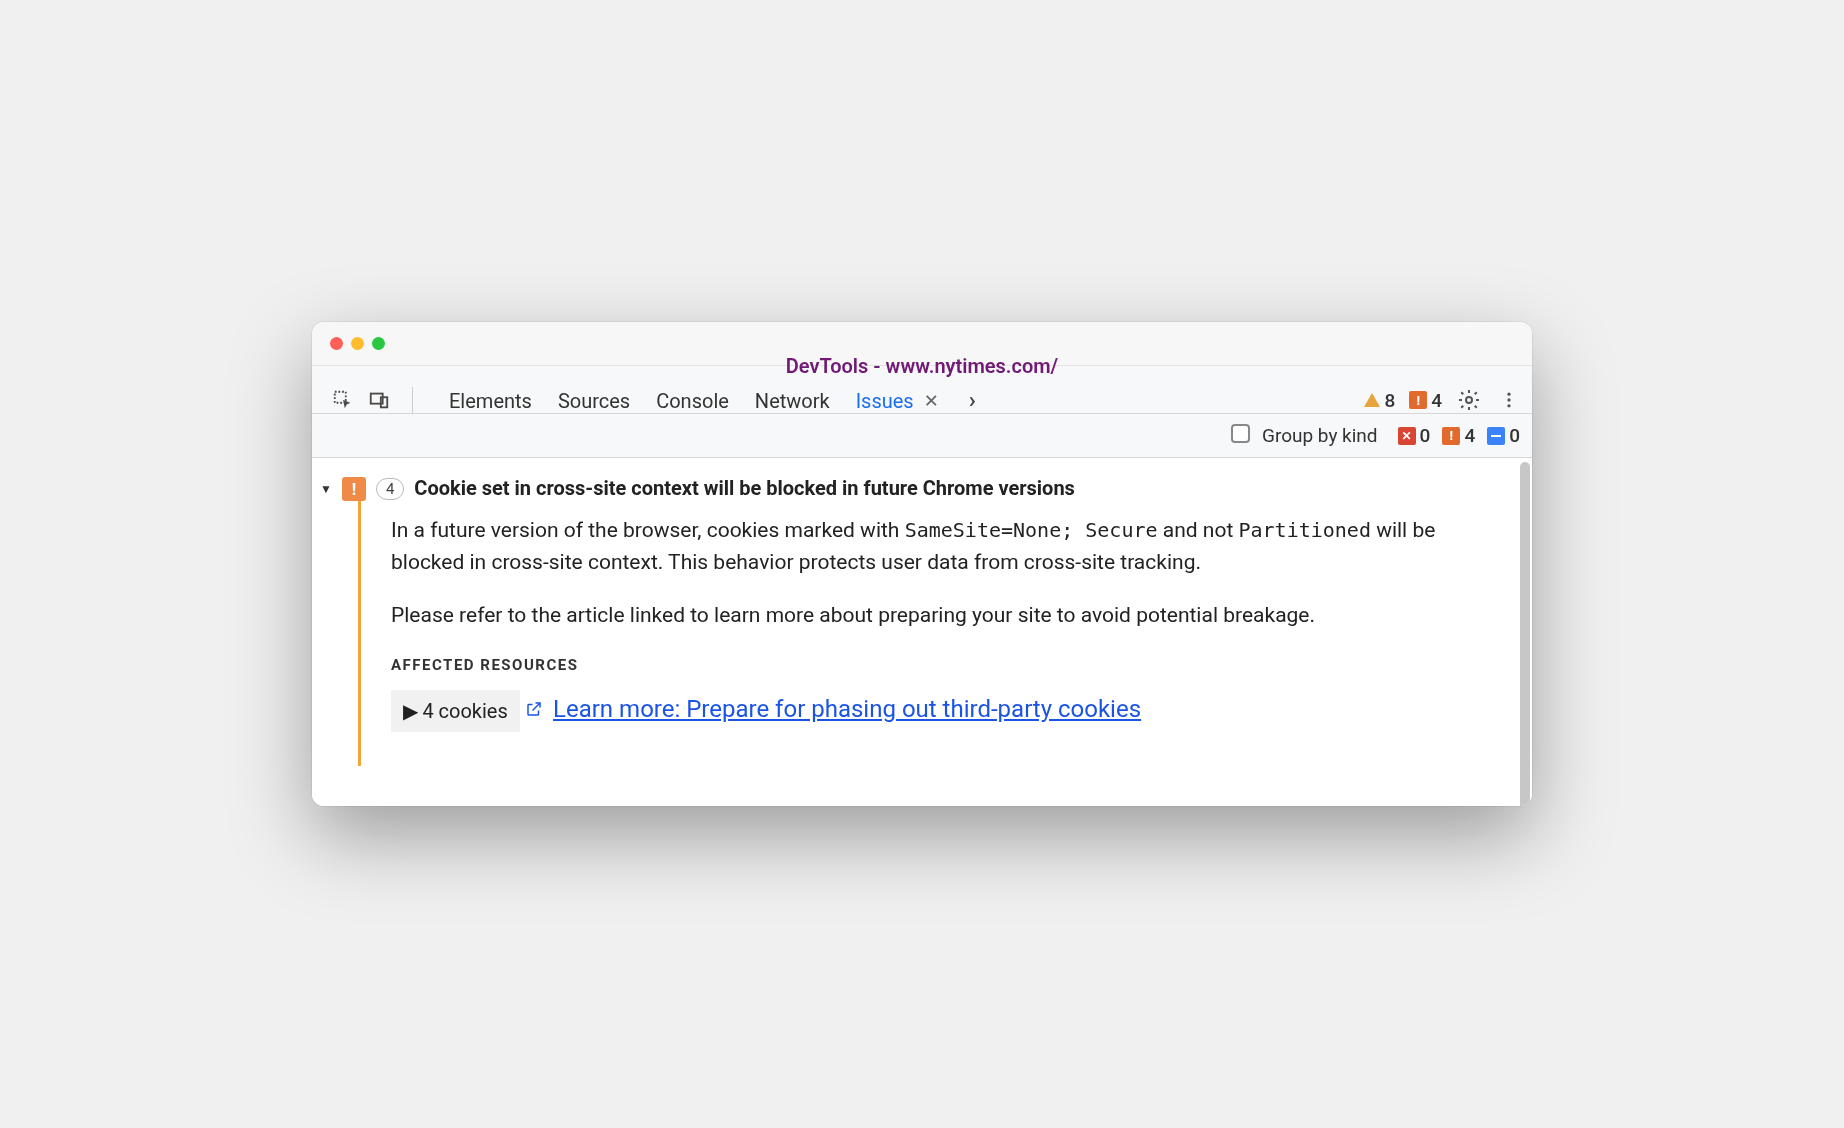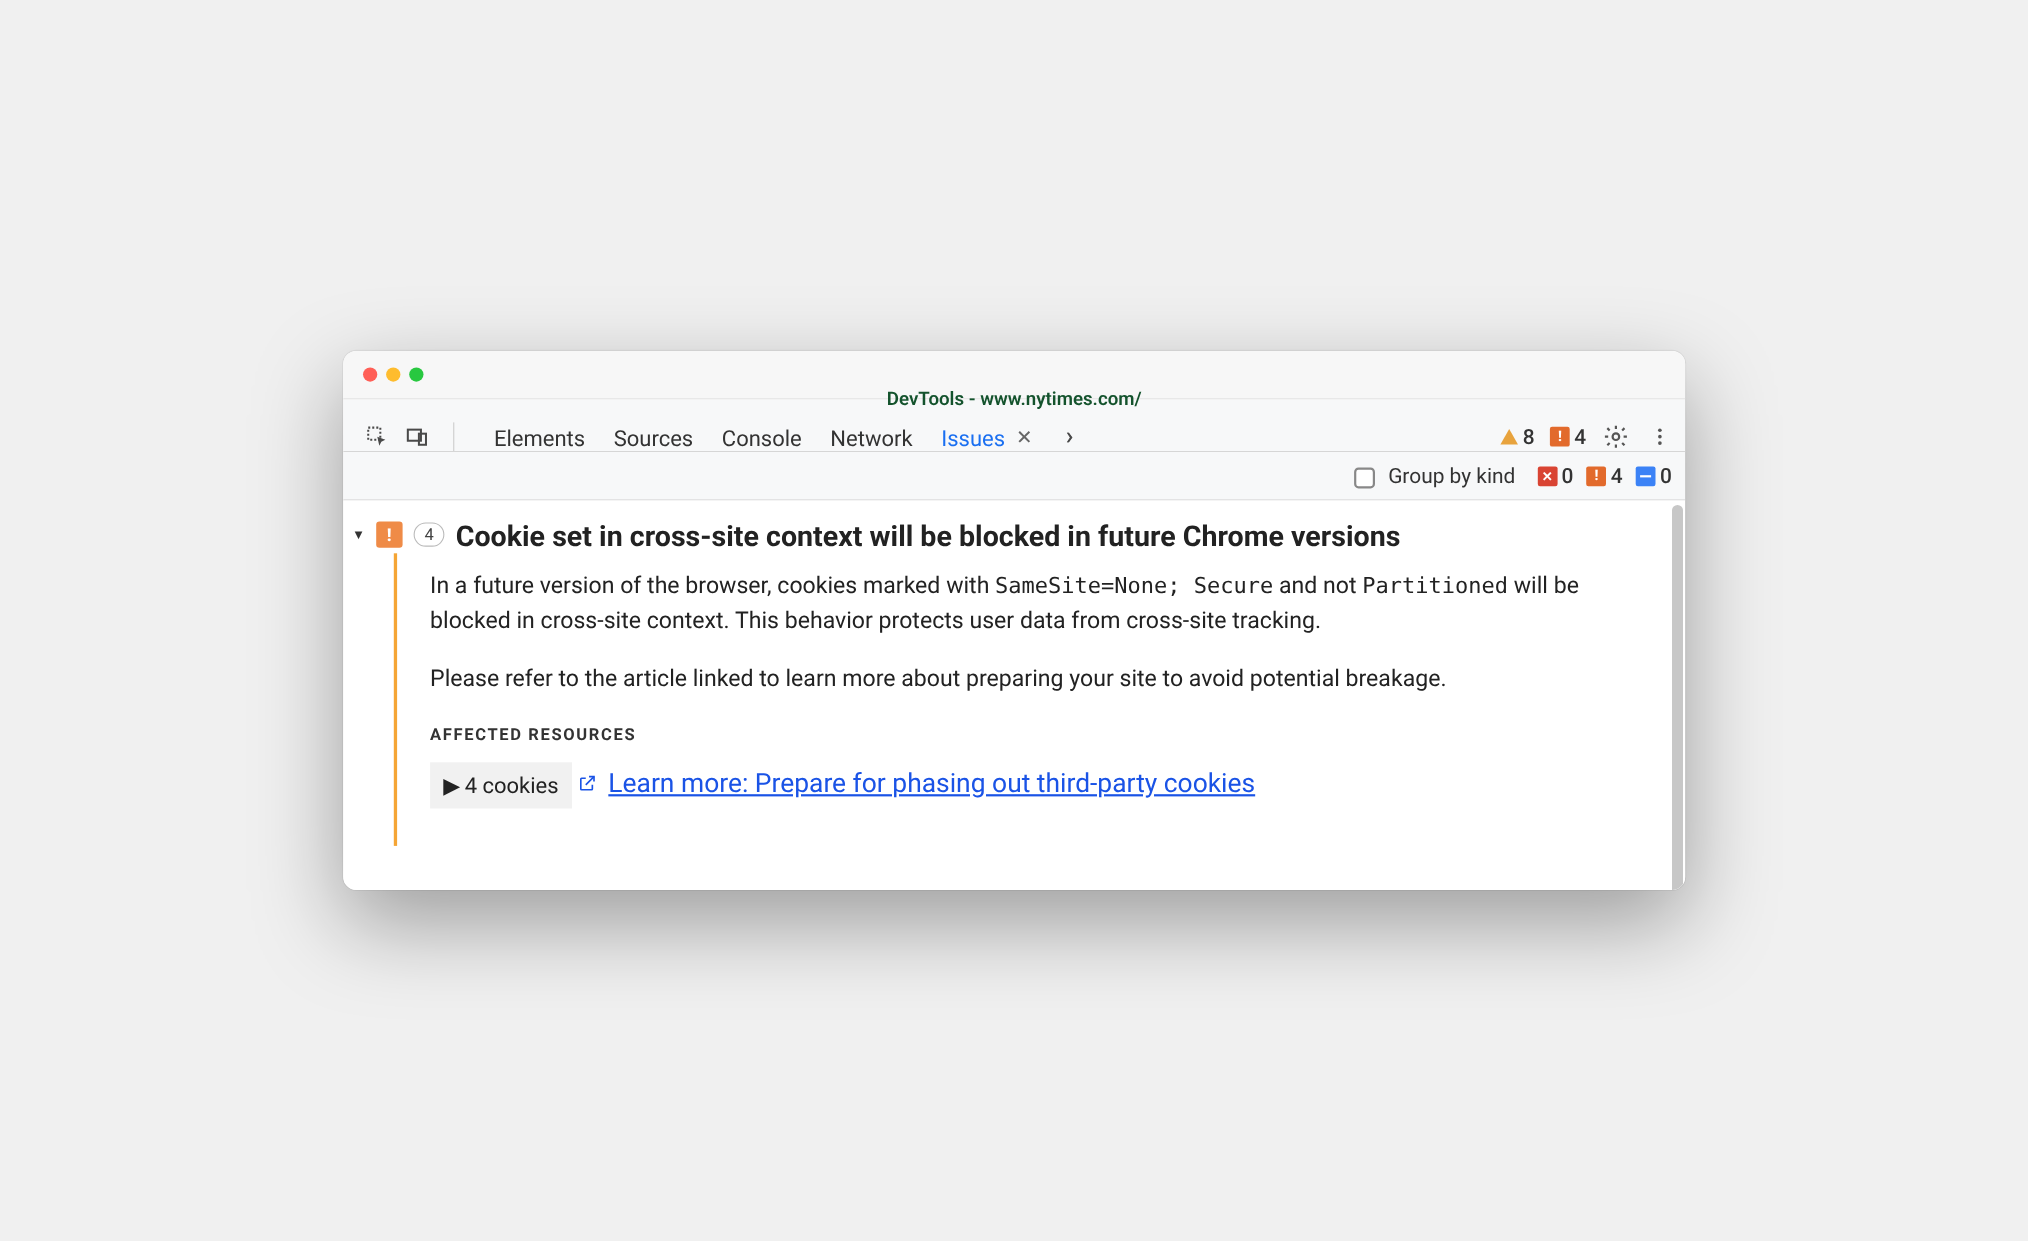--- a/index.html
+++ b/index.html
@@ -34,23 +34,23 @@
   .traffic-dot {
     width: 13px; height: 13px; border-radius: 50%;
   }
   .tr-red { background: #ff5f57; }
   .tr-yellow { background: #febc2e; }
   .tr-green { background: #28c840; }
   .title {
     position: absolute;
     left: 0; right: 0;
     text-align: center;
-    font-size: 17px;
+    font-size: 20px;
     font-weight: 600;
-    color: #14532d;
+    color: #701a75;
     pointer-events: none;
     margin-top: 44px;
   }
   .toolbar {
     display: flex;
     align-items: flex-end;
     height: 48px;
     border-bottom: 1px solid #d6d6d6;
     background: #f7f8f9;
     padding: 0 10px;
@@ -138,21 +138,21 @@
     height: 44px;
     border-bottom: 1px solid #d6d6d6;
     background: #f7f8f9;
     padding: 0 12px;
     justify-content: flex-end;
     gap: 20px;
     font-size: 19px;
     color: #333;
   }
   .checkbox-wrap {
-    display: flex; align-items: flex-end; gap: 12px;
+    display: flex; align-items: flex-start; gap: 12px;
     cursor: pointer;
   }
   .cbox {
     width: 19px; height: 19px;
     border: 2px solid #888; border-radius: 4px;
     display:flex; align-items:center; justify-content:center;
     background:#fff;
   }
   .cbox.checked {
     background: #0a7cff; border-color:#0a7cff;
@@ -203,21 +203,21 @@
     color:#fff; font-weight:800; font-size:16px;
     margin-top:1px;
   }
   .count-chip {
     border: 1px solid #bbb; border-radius: 12px;
     padding: 1px 9px; font-size:15px; color:#444;
     margin-top:2px;
     background:#fff;
   }
   .issue-title {
-    font-size: 26px; font-weight: 700; color:#222;
+    font-size: 20px; font-weight: 700; color:#222;
     margin-top:0;
   }
   .issue-body {
     margin-left: 46px;
     border-left: 3px solid #f5a535;
     padding: 14px 40px 6px 30px;
     font-size: 21px;
     color: #222;
     line-height: 1.5;
   }

